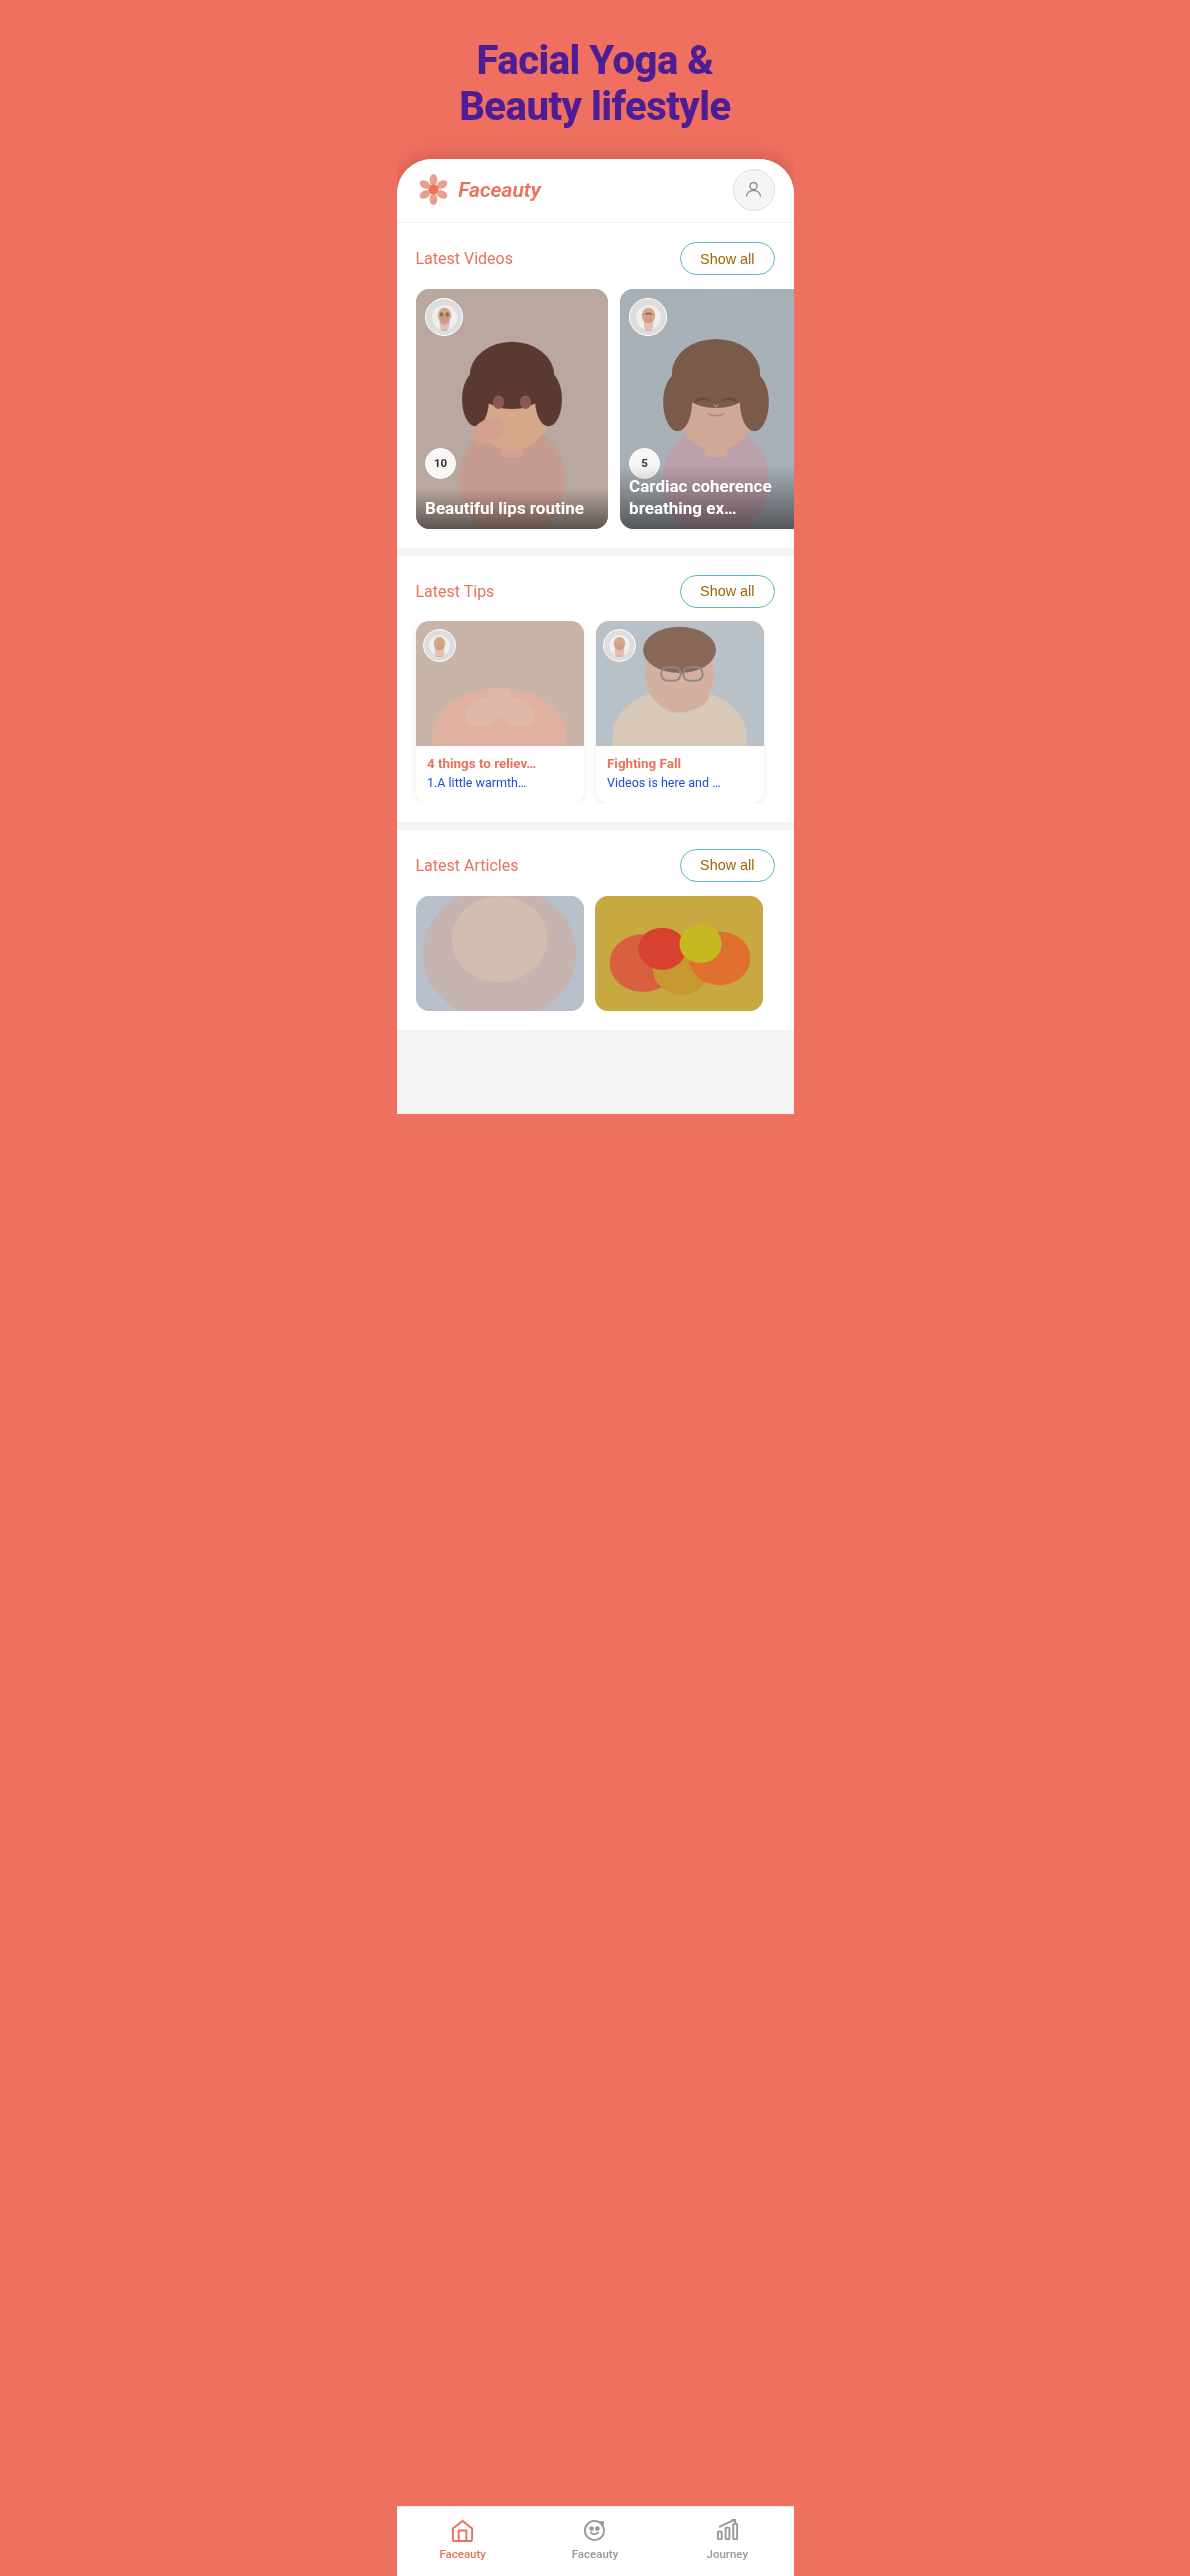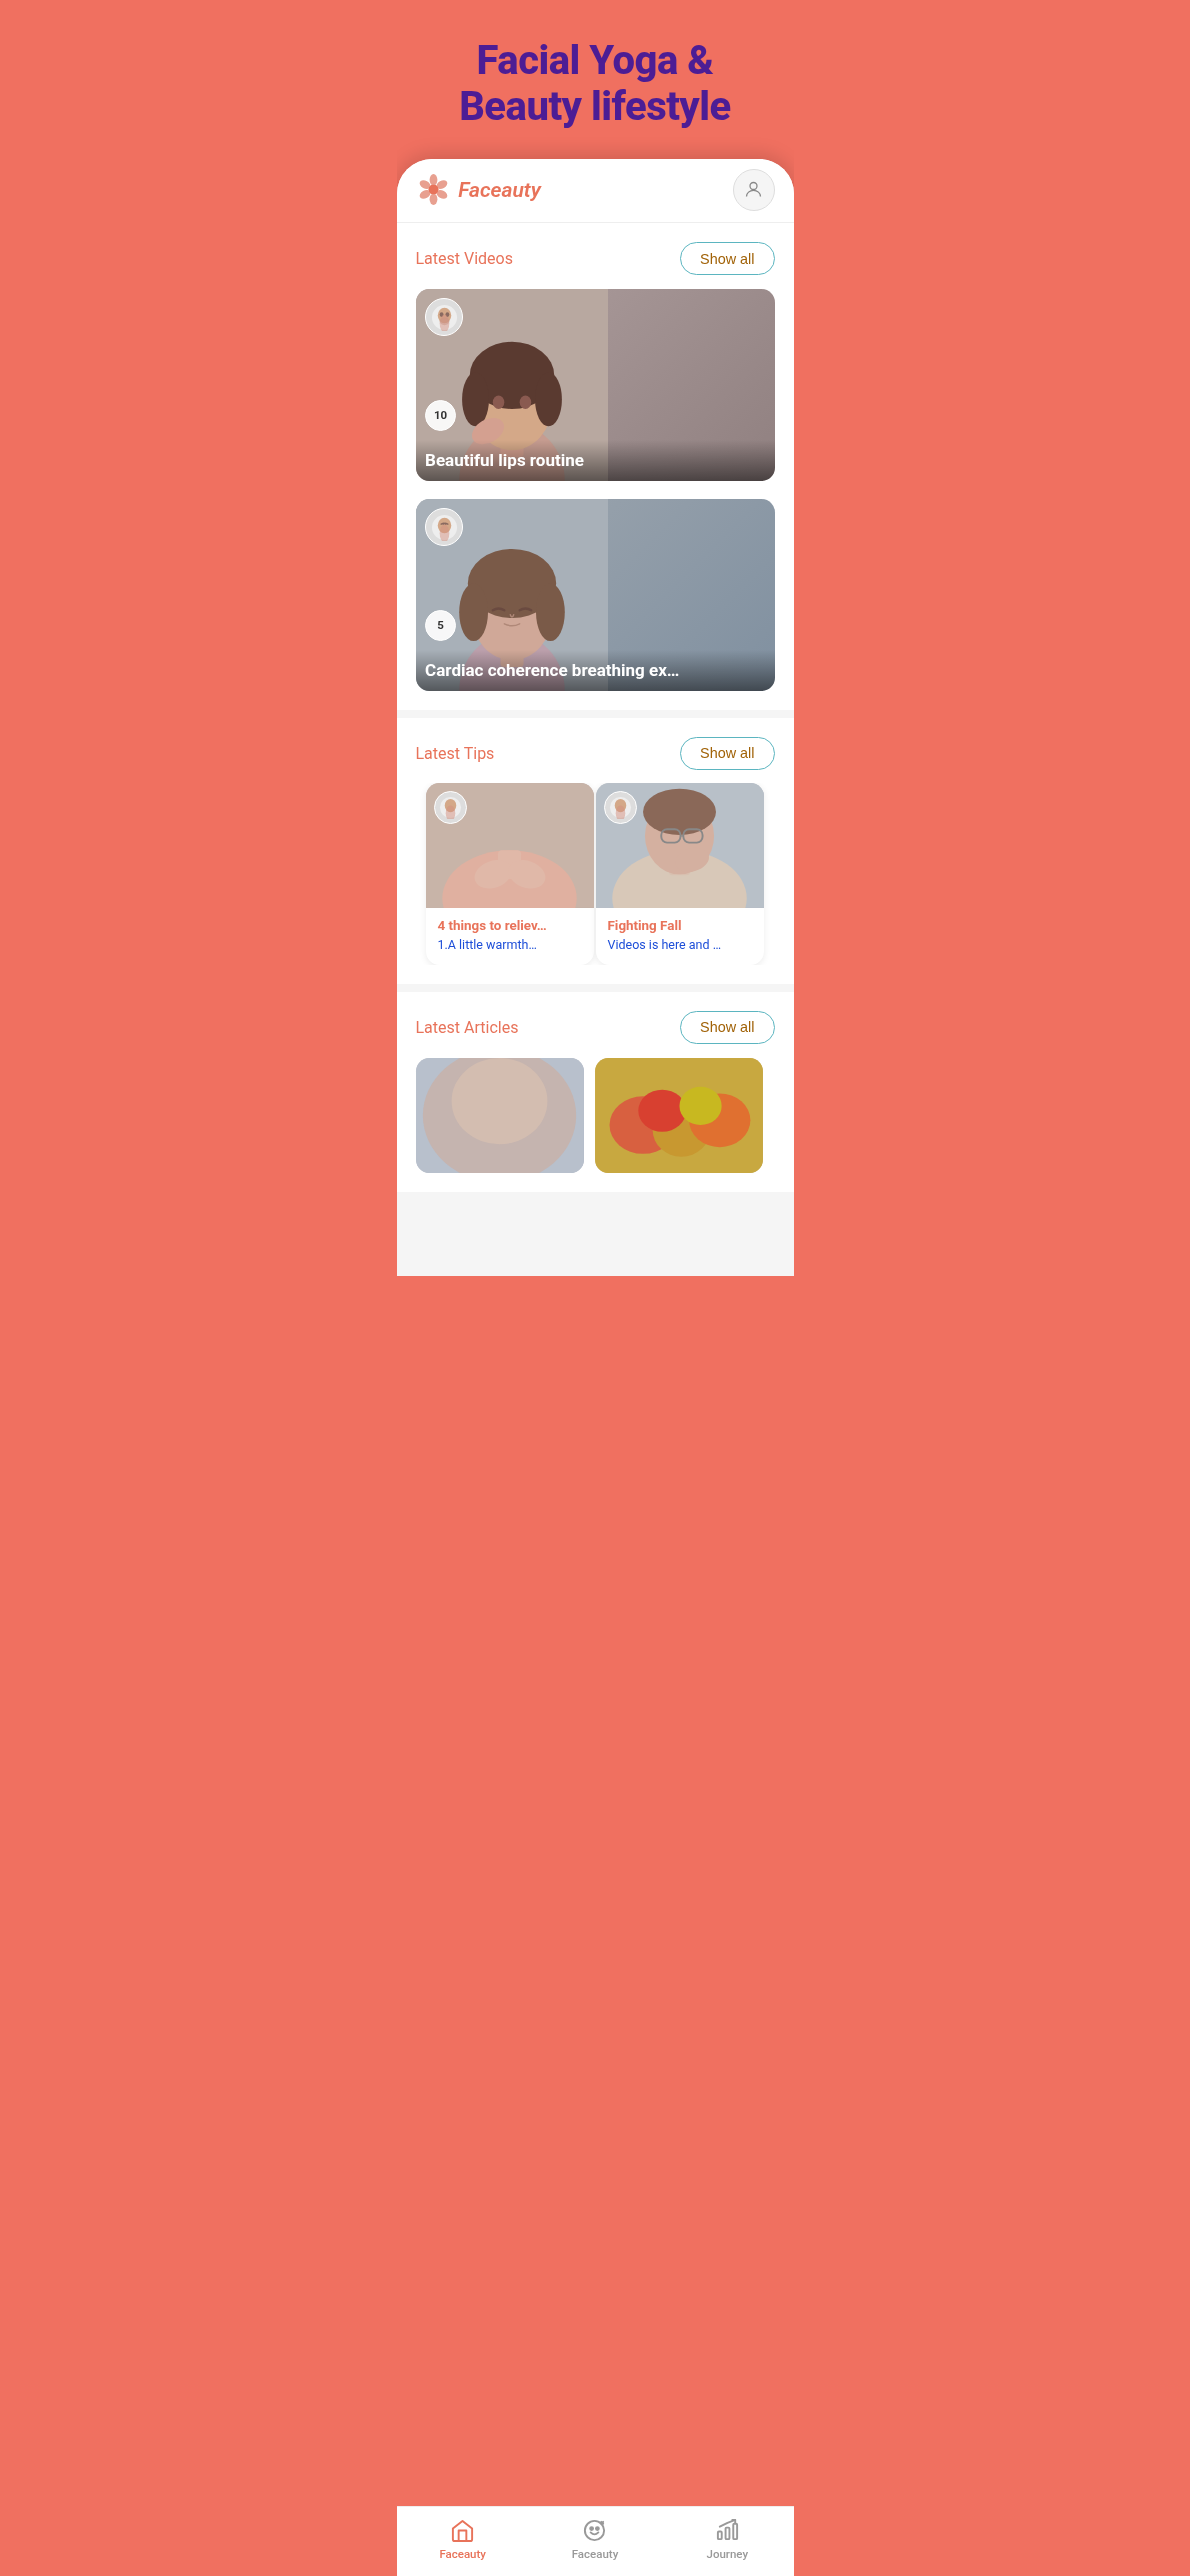--- a/index.html
+++ b/index.html
@@ -126,25 +126,24 @@
       background: white;
       color: #a16207;
       font-size: 14.4px;
       font-weight: 500;
       cursor: pointer;
       text-align: right;
     }
 
     .videos-scroll {
       display: flex;
-      gap: 18px;
+      gap: 12px;
       padding: 0 19px;
       overflow-x: auto;
       scrollbar-width: none;
-      flex-direction: column;
     }
 
     .videos-scroll::-webkit-scrollbar { display: none; }
 
     .video-card {
       flex: 0 0 192px;
       height: 240px;
       border-radius: 13.4px;
       overflow: hidden;
       position: relative;
@@ -201,25 +200,24 @@
     .video-card-1 {
       background: linear-gradient(135deg, #b0a0a0 0%, #908080 100%);
     }
     .video-card-2 {
       background: linear-gradient(135deg, #a0a8b0 0%, #8090a0 100%);
     }
 
     
     .tips-scroll {
       display: flex;
-      gap: 2px;
+      gap: 12px;
       padding: 0 19px;
       overflow-x: auto;
       scrollbar-width: none;
-      justify-content: center;
     }
 
     .tips-scroll::-webkit-scrollbar { display: none; }
 
     .tip-card {
       flex: 0 0 168px;
       border-radius: 13.4px;
       overflow: hidden;
       background: white;
       box-shadow: 0 1.9px 7.7px rgba(0,0,0,0.08);

